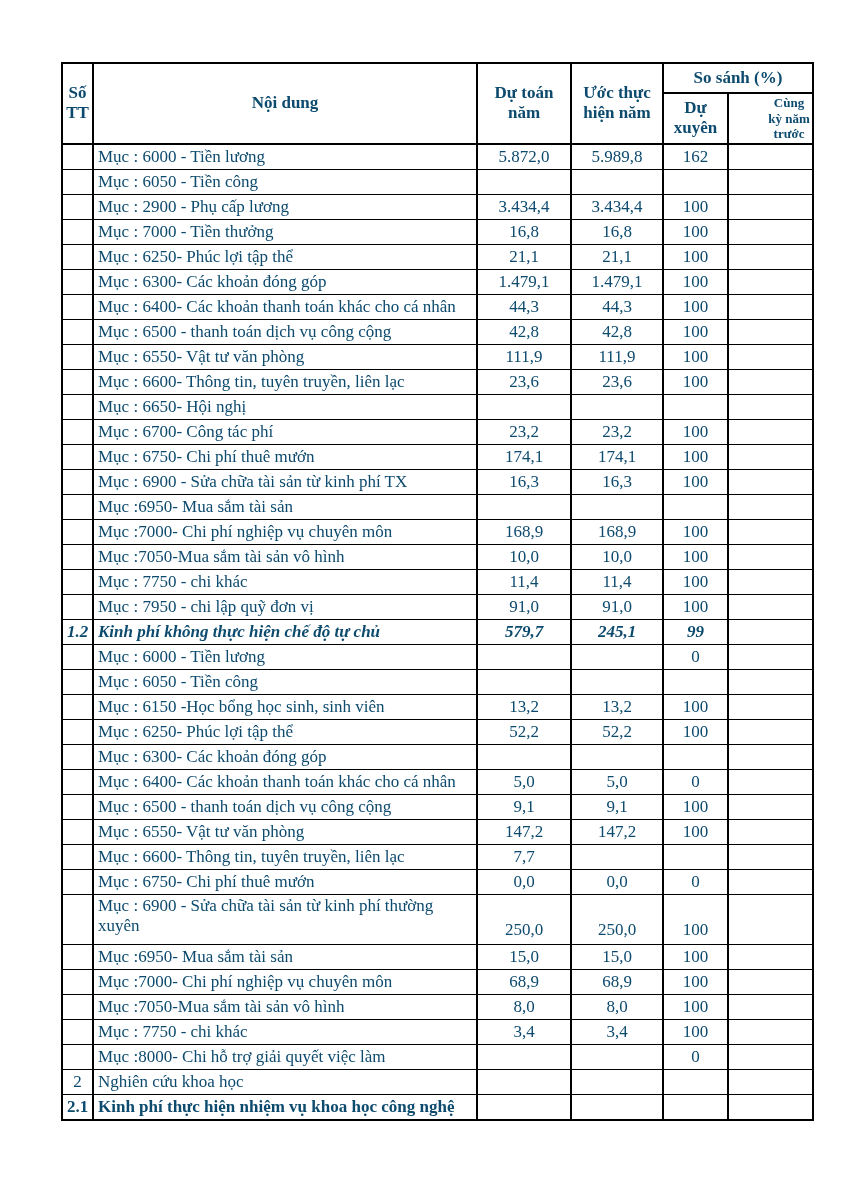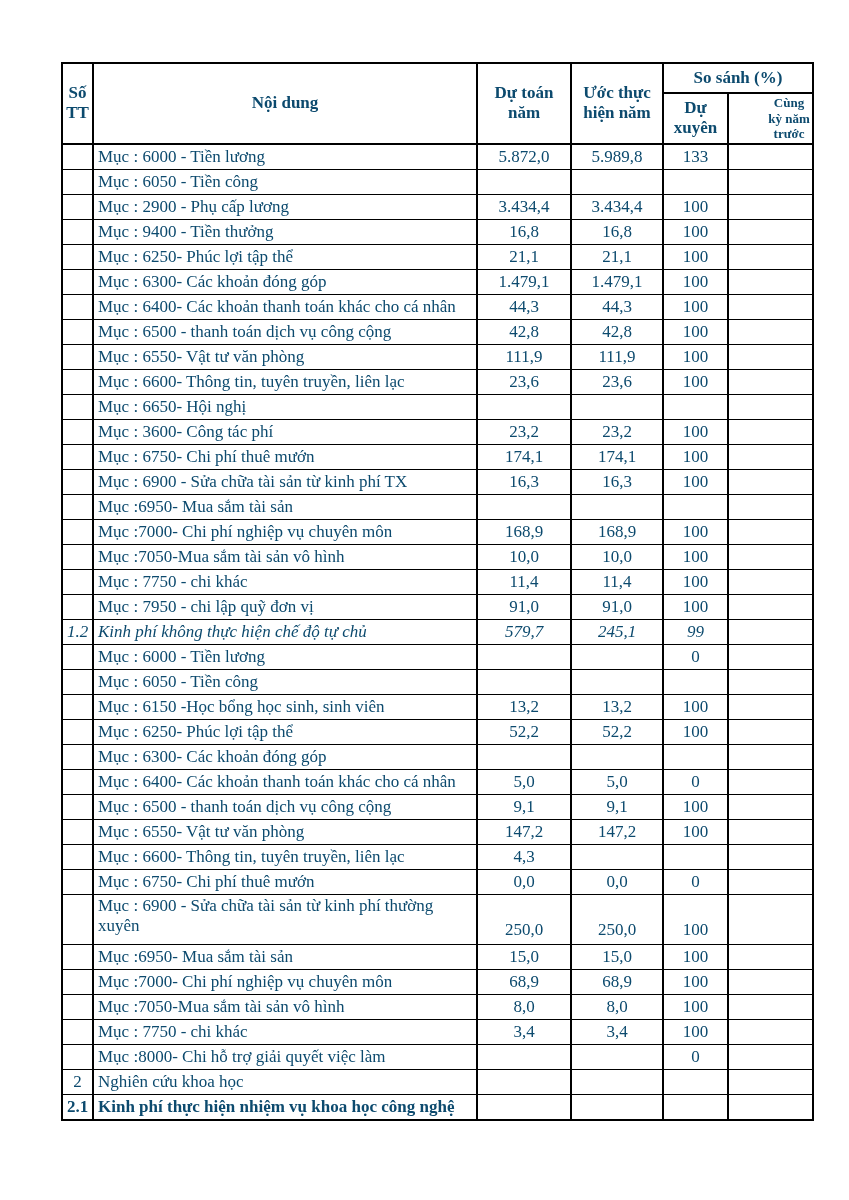--- a/index.html
+++ b/index.html
@@ -51,21 +51,21 @@
     vertical-align: middle;
     line-height: 1.2;
     overflow: hidden;
     background: #ffffff;
   }
   td.c-tt      { text-align: center; padding: 0; }
   td.c-content { text-align: left; padding: 0 4px; margin-top: 12px; }
   td.c-num     { text-align: center; padding: 0; }
   tbody tr:last-child td { border-bottom-width: 2px; font-weight: bold; }
   tr.bold-italic td {
-    font-weight: normal;
+    font-weight: bold;
     font-style: italic;
   }
   tr.tall { height: 50px; }
   tr.tall td { vertical-align: bottom; padding-bottom: 3px; }
   tr.tall td.c-content { vertical-align: top; padding-top: 1px; }
 </style>
 </head>
 <body>
 
 <div class="page">
@@ -90,42 +90,42 @@
         <th>Dự xuyên</th>
         <th class="th-cungky">Cùng kỳ năm trước</th>
       </tr>
     </thead>
     <tbody>
         <tr>
           <td class="c-tt"></td>
           <td class="c-content">Mục : 6000 - Tiền lương</td>
           <td class="c-num">5.872,0</td>
           <td class="c-num">5.989,8</td>
-          <td class="c-num">133</td>
+          <td class="c-num">162</td>
           <td class="c-num"></td>
         </tr>
         <tr>
           <td class="c-tt"></td>
           <td class="c-content">Mục : 6050 - Tiền công</td>
           <td class="c-num"></td>
           <td class="c-num"></td>
           <td class="c-num"></td>
           <td class="c-num"></td>
         </tr>
         <tr>
           <td class="c-tt"></td>
           <td class="c-content">Mục : 2900 - Phụ cấp lương</td>
           <td class="c-num">3.434,4</td>
           <td class="c-num">3.434,4</td>
           <td class="c-num">100</td>
           <td class="c-num"></td>
         </tr>
         <tr>
           <td class="c-tt"></td>
-          <td class="c-content">Mục : 9400 - Tiền thưởng</td>
+          <td class="c-content">Mục : 7000 - Tiền thưởng</td>
           <td class="c-num">16,8</td>
           <td class="c-num">16,8</td>
           <td class="c-num">100</td>
           <td class="c-num"></td>
         </tr>
         <tr>
           <td class="c-tt"></td>
           <td class="c-content">Mục : 6250- Phúc lợi tập thể</td>
           <td class="c-num">21,1</td>
           <td class="c-num">21,1</td>
@@ -175,21 +175,21 @@
         <tr>
           <td class="c-tt"></td>
           <td class="c-content">Mục : 6650- Hội nghị</td>
           <td class="c-num"></td>
           <td class="c-num"></td>
           <td class="c-num"></td>
           <td class="c-num"></td>
         </tr>
         <tr>
           <td class="c-tt"></td>
-          <td class="c-content">Mục : 3600- Công tác phí</td>
+          <td class="c-content">Mục : 6700- Công tác phí</td>
           <td class="c-num">23,2</td>
           <td class="c-num">23,2</td>
           <td class="c-num">100</td>
           <td class="c-num"></td>
         </tr>
         <tr>
           <td class="c-tt"></td>
           <td class="c-content">Mục : 6750- Chi phí thuê mướn</td>
           <td class="c-num">174,1</td>
           <td class="c-num">174,1</td>
@@ -312,21 +312,21 @@
           <td class="c-tt"></td>
           <td class="c-content">Mục : 6550- Vật tư văn phòng</td>
           <td class="c-num">147,2</td>
           <td class="c-num">147,2</td>
           <td class="c-num">100</td>
           <td class="c-num"></td>
         </tr>
         <tr>
           <td class="c-tt"></td>
           <td class="c-content">Mục : 6600- Thông tin, tuyên truyền, liên lạc</td>
-          <td class="c-num">4,3</td>
+          <td class="c-num">7,7</td>
           <td class="c-num"></td>
           <td class="c-num"></td>
           <td class="c-num"></td>
         </tr>
         <tr>
           <td class="c-tt"></td>
           <td class="c-content">Mục : 6750- Chi phí thuê mướn</td>
           <td class="c-num">0,0</td>
           <td class="c-num">0,0</td>
           <td class="c-num">0</td>

